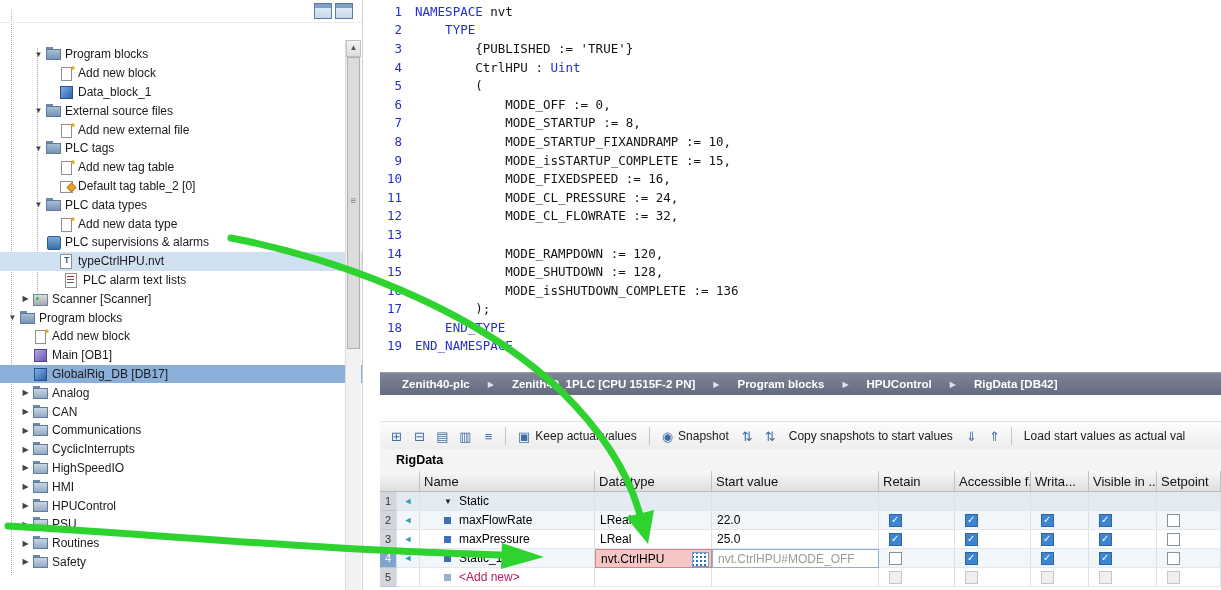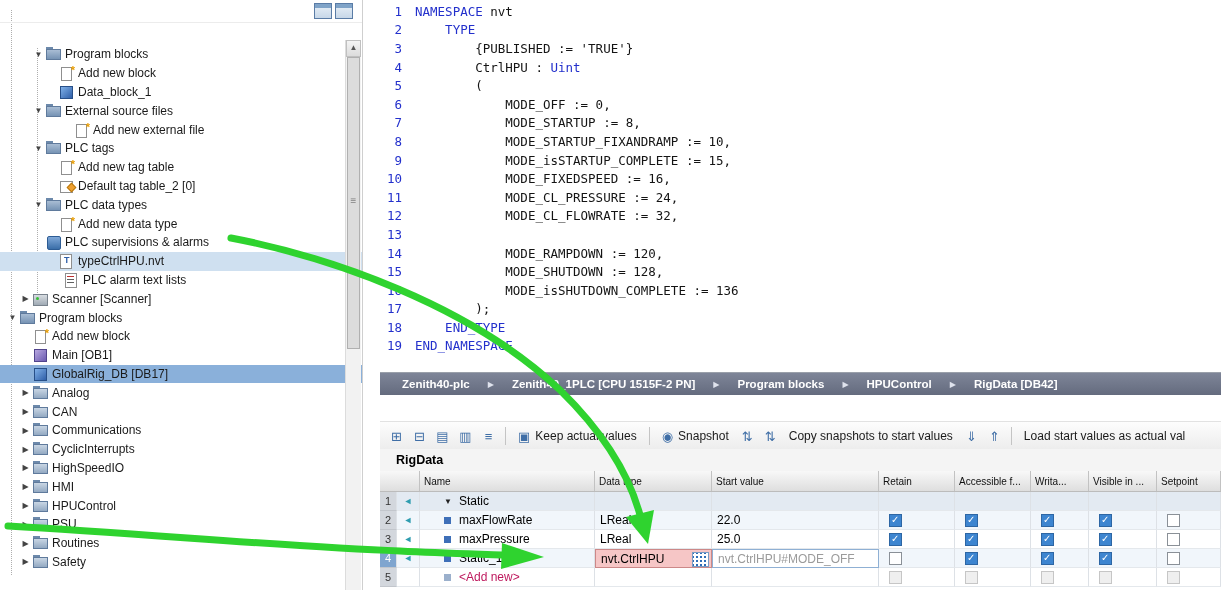--- a/index.html
+++ b/index.html
@@ -64,21 +64,21 @@
               border-top:1px solid #e2e2e2;border-bottom:1px solid #d4d4d4;display:flex;align-items:center;padding-left:6px;gap:2px;overflow:hidden;white-space:nowrap;}
   .tb-icon{width:21px;height:20px;display:flex;align-items:center;justify-content:center;color:#3f6ea6;font-size:13px;}
   .tb-btn{display:flex;align-items:center;gap:5px;padding:0 6px;height:20px;color:#1a1a1a;font-size:12px;}
   .tb-glyph{color:#3f6ea6;font-size:13px;}
   .tb-sep{width:1px;height:18px;background:#c4c4c4;margin:0 4px;flex:none;}
   #db-title{position:absolute;top:76px;left:0;right:0;height:22px;background:#f4f4f4;border-bottom:1px solid #dddddd;
             display:flex;align-items:center;padding-left:16px;font-weight:bold;font-size:12.5px;}
   #db-table{position:absolute;top:98px;left:0;right:0;}
   .t-head{display:flex;height:20px;background:linear-gradient(#f8f8f8,#dedede);border-bottom:1px solid #bcbcbc;}
   .hc{box-sizing:border-box;border-right:1px solid #c2c2c2;display:flex;align-items:center;padding-left:4px;
-      font-size:10px;color:#111;overflow:hidden;white-space:nowrap;flex:none;}
+      font-size:13px;color:#111;overflow:hidden;white-space:nowrap;flex:none;}
   .t-row{display:flex;height:19px;}
   .cell{box-sizing:border-box;border-right:1px solid #dde1e6;border-bottom:1px solid #e4e8ec;display:flex;align-items:center;
         overflow:hidden;white-space:nowrap;flex:none;font-size:12px;}
   .c-num{justify-content:center;background:#d3d7dd;color:#333;border-bottom-color:#c2c6cc;font-size:11px;}
   .t-row.selected .c-num{background:#7fa5cf;color:#fff;}
   .c-marker{justify-content:center;color:#2f9db0;font-size:9px;}
   .c-name{padding-left:24px;}
   .expander{width:15px;font-size:8px;color:#222;flex:none;}
   .blt{width:7px;height:7px;background:#3e6fb8;margin-right:8px;flex:none;}
   .blt-dim{background:#9bb0cc;}
@@ -122,21 +122,21 @@
         <div class="tree-item" style="padding-left: 45px;">
           <span class="arrow"></span>
           <span class="ticon data-block"></span>
           <span class="tlabel">Data_block_1</span>
         </div>
         <div class="tree-item" style="padding-left: 32px;">
           <span class="arrow">▼</span>
           <span class="ticon folder-external-sources"></span>
           <span class="tlabel">External source files</span>
         </div>
-        <div class="tree-item" style="padding-left: 60px;">
+        <div class="tree-item" style="padding-left: 45px;">
           <span class="arrow"></span>
           <span class="ticon add-new"></span>
           <span class="tlabel">Add new external file</span>
         </div>
         <div class="tree-item" style="padding-left: 32px;">
           <span class="arrow">▼</span>
           <span class="ticon folder-plc-tags"></span>
           <span class="tlabel">PLC tags</span>
         </div>
         <div class="tree-item" style="padding-left: 45px;">

